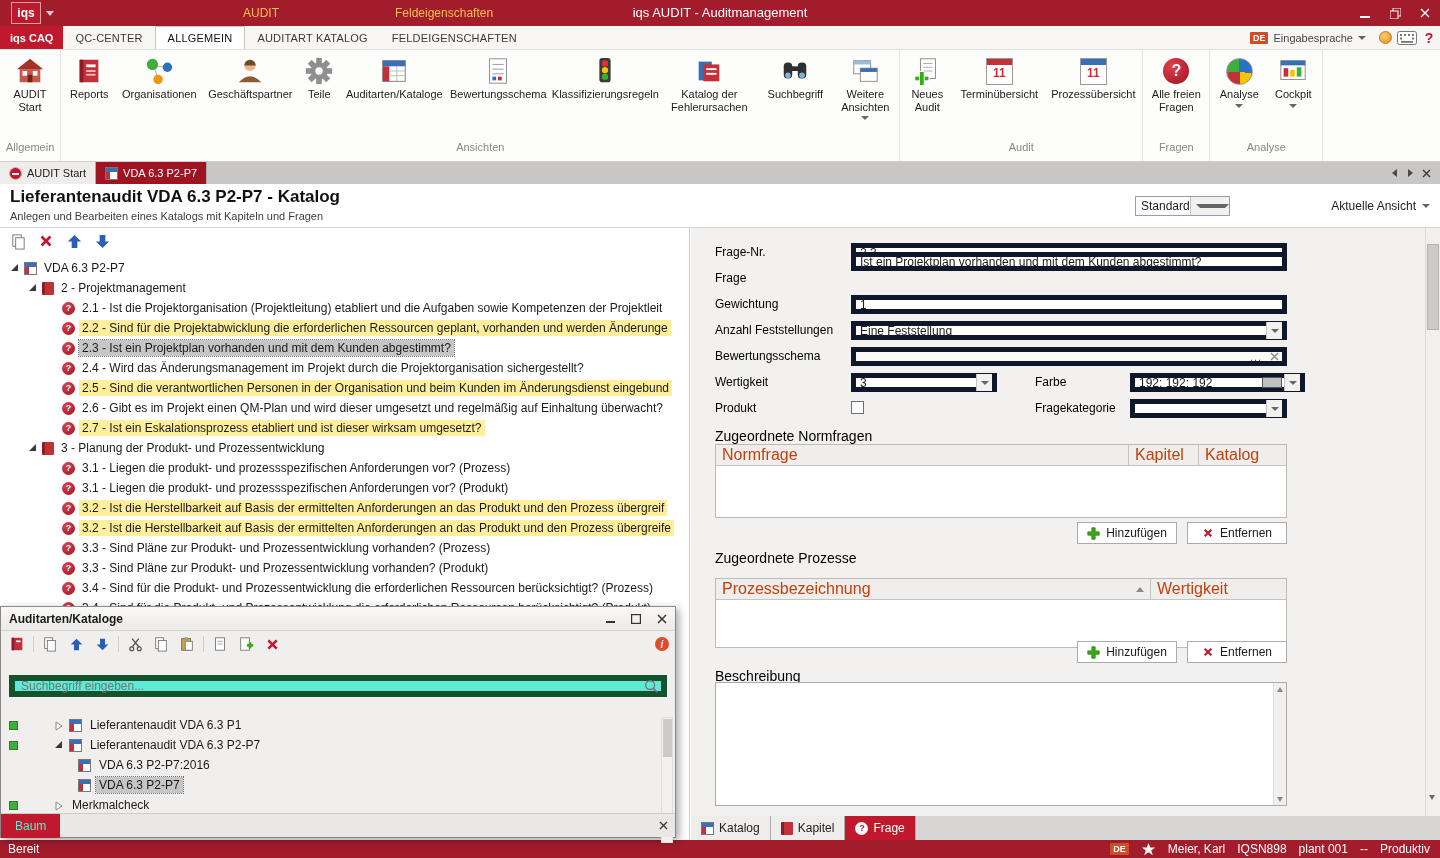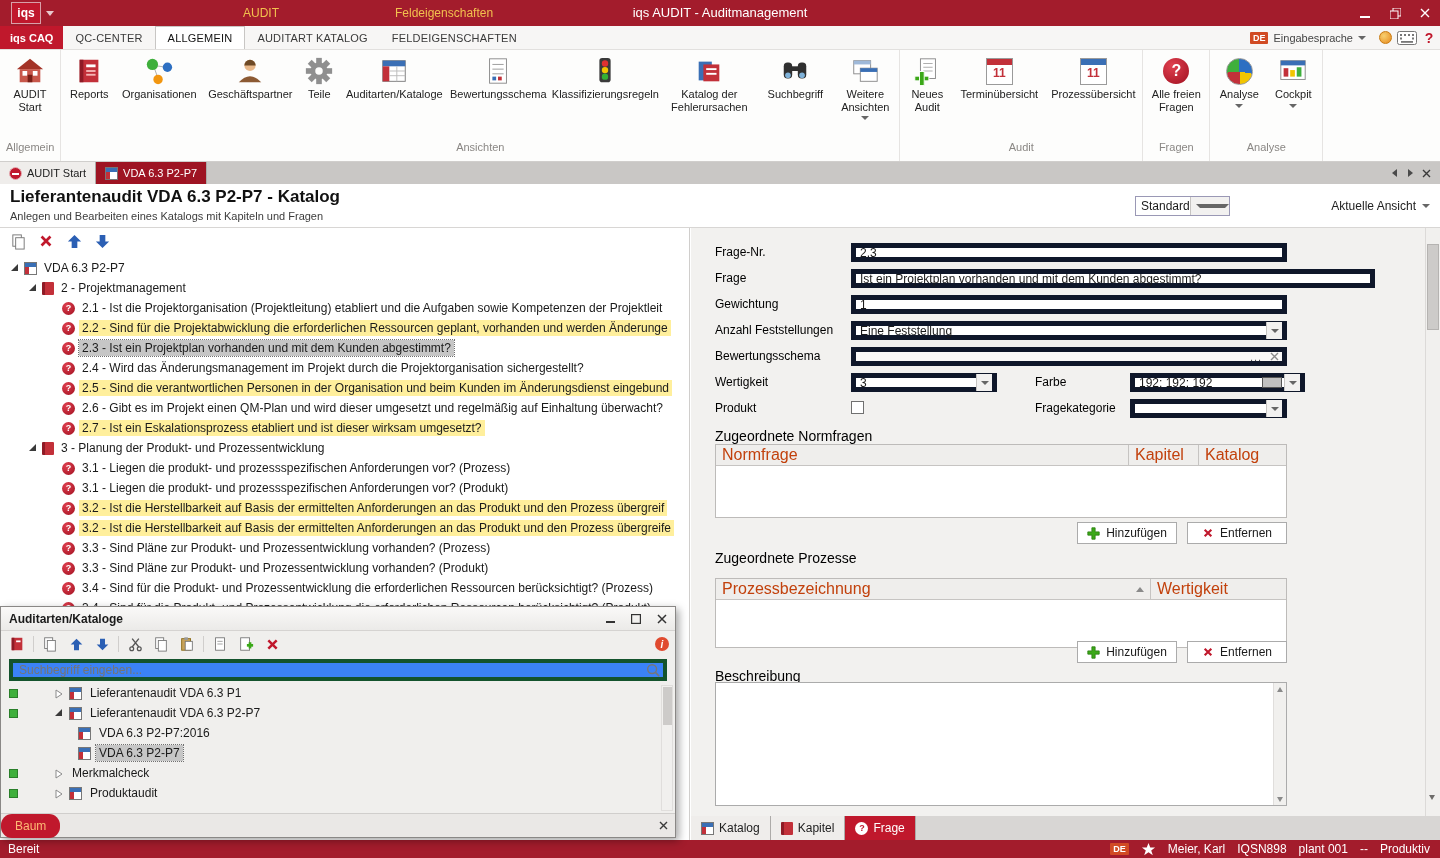--- a/index.html
+++ b/index.html
@@ -119,30 +119,30 @@
 
   
   .floatwin { position:absolute; left:0; top:606px; width:676px; height:232px; background:#F0EFED; border:1px solid #8A8886; box-shadow:3px 3px 8px rgba(0,0,0,.35); z-index:10; }
   .fw-title { height:24px; background:linear-gradient(#FAF9F8,#EBEAE8); display:flex; align-items:center; border-bottom:1px solid #D5D3D1; }
   .fw-title .t { font-weight:bold; font-size:12px; padding-left:8px; flex:1; }
   .fw-btn { width:26px; height:22px; display:flex; align-items:center; justify-content:center; }
   .fw-toolbar { height:26px; display:flex; align-items:center; gap:6px; padding:0 6px; }
   .fw-toolbar .sep { width:1px; height:16px; background:#D0CECC; }
   .fw-toolbar .right { margin-left:auto; }
   .info-dot { width:14px; height:14px; border-radius:50%; background:#E04A2F; color:#fff; font-size:10px; font-weight:bold; font-style:italic; display:flex; align-items:center; justify-content:center; }
-  .fw-search { margin:2px 8px; height:22px; background:#3b82f6; border:4px solid #14532d; display:flex; align-items:center; }
+  .fw-search { margin:18px 8px; height:22px; background:#5eead4; border:6px solid #14532d; display:flex; align-items:center; }
   .fw-search input { flex:1; border:none; outline:none; font-family:inherit; font-size:12px; padding:0 6px; color:#333; background:transparent; }
   .fw-tree { position:relative; height:130px; overflow:hidden; }
   .fw-scroll { position:absolute; right:2px; top:2px; bottom:2px; width:12px; background:#F1F0EE; border:1px solid #E0DEDC; }
   .fw-thumb { position:absolute; left:1px; top:1px; width:9px; height:38px; background:#CDCBC9; }
   .frow { height:20px; display:flex; align-items:center; gap:5px; white-space:nowrap; padding-left:8px; }
   .frow .gap0 { width:26px; flex:none; } .frow .gap1 { width:64px; flex:none; }
   .status-green { width:9px; height:9px; background:#3FAF3C; border:1px solid #2A7F2A; flex:none; }
   .fw-bottom { position:absolute; left:0; right:0; bottom:0; height:24px; background:#EAE8E6; border-top:1px solid #D0CECC; display:flex; align-items:stretch; }
-  .baumtab { background:#C0182C; color:#fdba74; font-size:12px; display:flex; align-items:center; gap:5px; padding:12px 14px;border-radius:11px; }
+  .baumtab { background:#C0182C; color:#5eead4; font-size:12px; display:flex; align-items:center; gap:5px; padding:12px 14px; }
   .fw-bottom .spacer { flex:1; }
   .fw-bottom .x { width:24px; display:flex; align-items:center; justify-content:center; }
 
   
   .statusbar { position:absolute; left:0; bottom:0; width:1440px; height:18px; background:#A31C2C; color:#fff; display:flex; align-items:center; font-size:12px; }
   .statusbar .left { padding-left:8px; flex:1; }
   .statusbar .right { display:flex; align-items:center; gap:12px; padding-right:10px; }
 </style>
 </head>
 <body>
@@ -609,21 +609,21 @@
       </div>
     </div>
 
     <div class="right-panel">
       <div class="lbl" style="top:15px">Frage-Nr.</div>
       <div class="fld" style="left:160px; top:15px; width:436px">
           <span class="v">2.3</span>
         </div>
 
       <div class="lbl" style="top:41px">Frage</div>
-      <div class="fld" style="left:160px; top:41px; width:524px">
+      <div class="fld" style="left:160px; top:24px; width:436px">
           <span class="v">Ist ein Projektplan vorhanden und mit dem Kunden abgestimmt?</span>
         </div>
 
       <div class="lbl" style="top:67px">Gewichtung</div>
       <div class="fld" style="left:160px; top:67px; width:436px">
           <span class="v">1</span>
         </div>
 
       <div class="lbl" style="top:93px">Anzahl Feststellungen</div>
       <div class="fld" style="left:160px; top:93px; width:436px">

